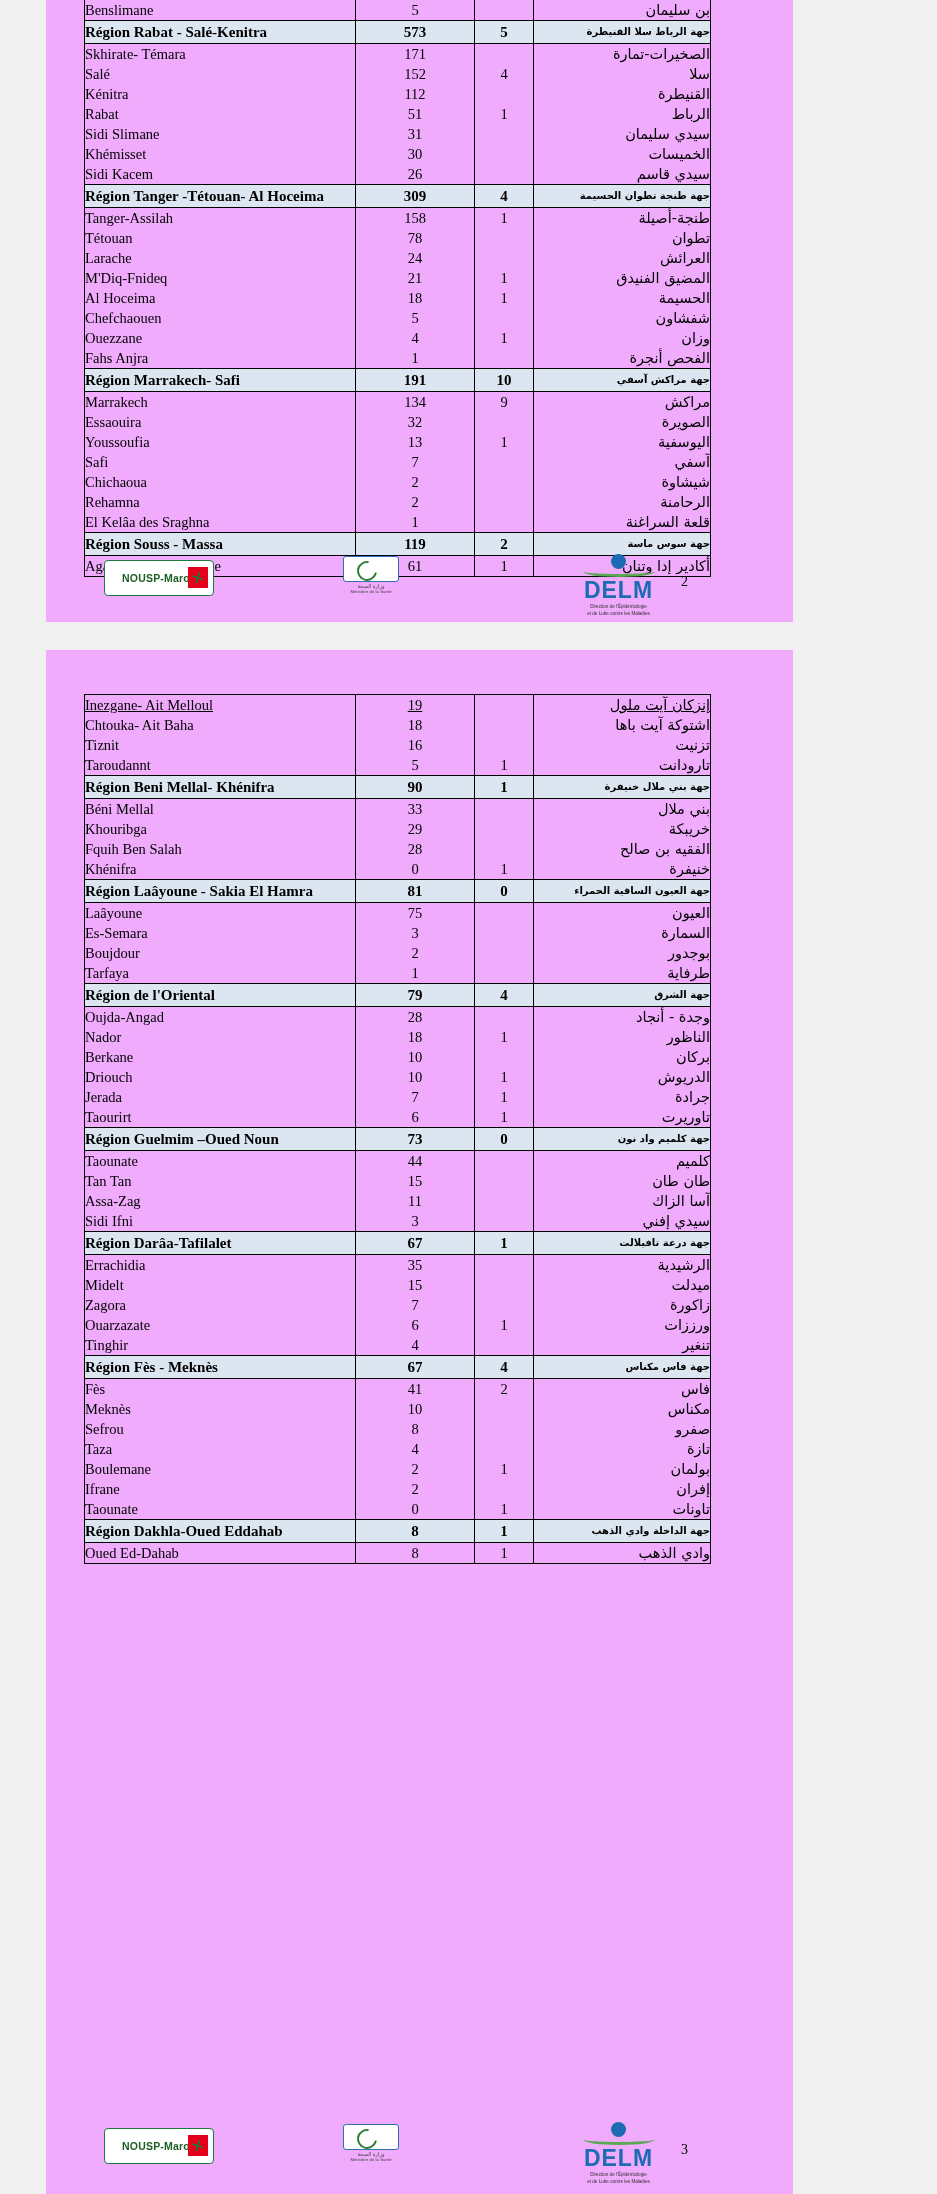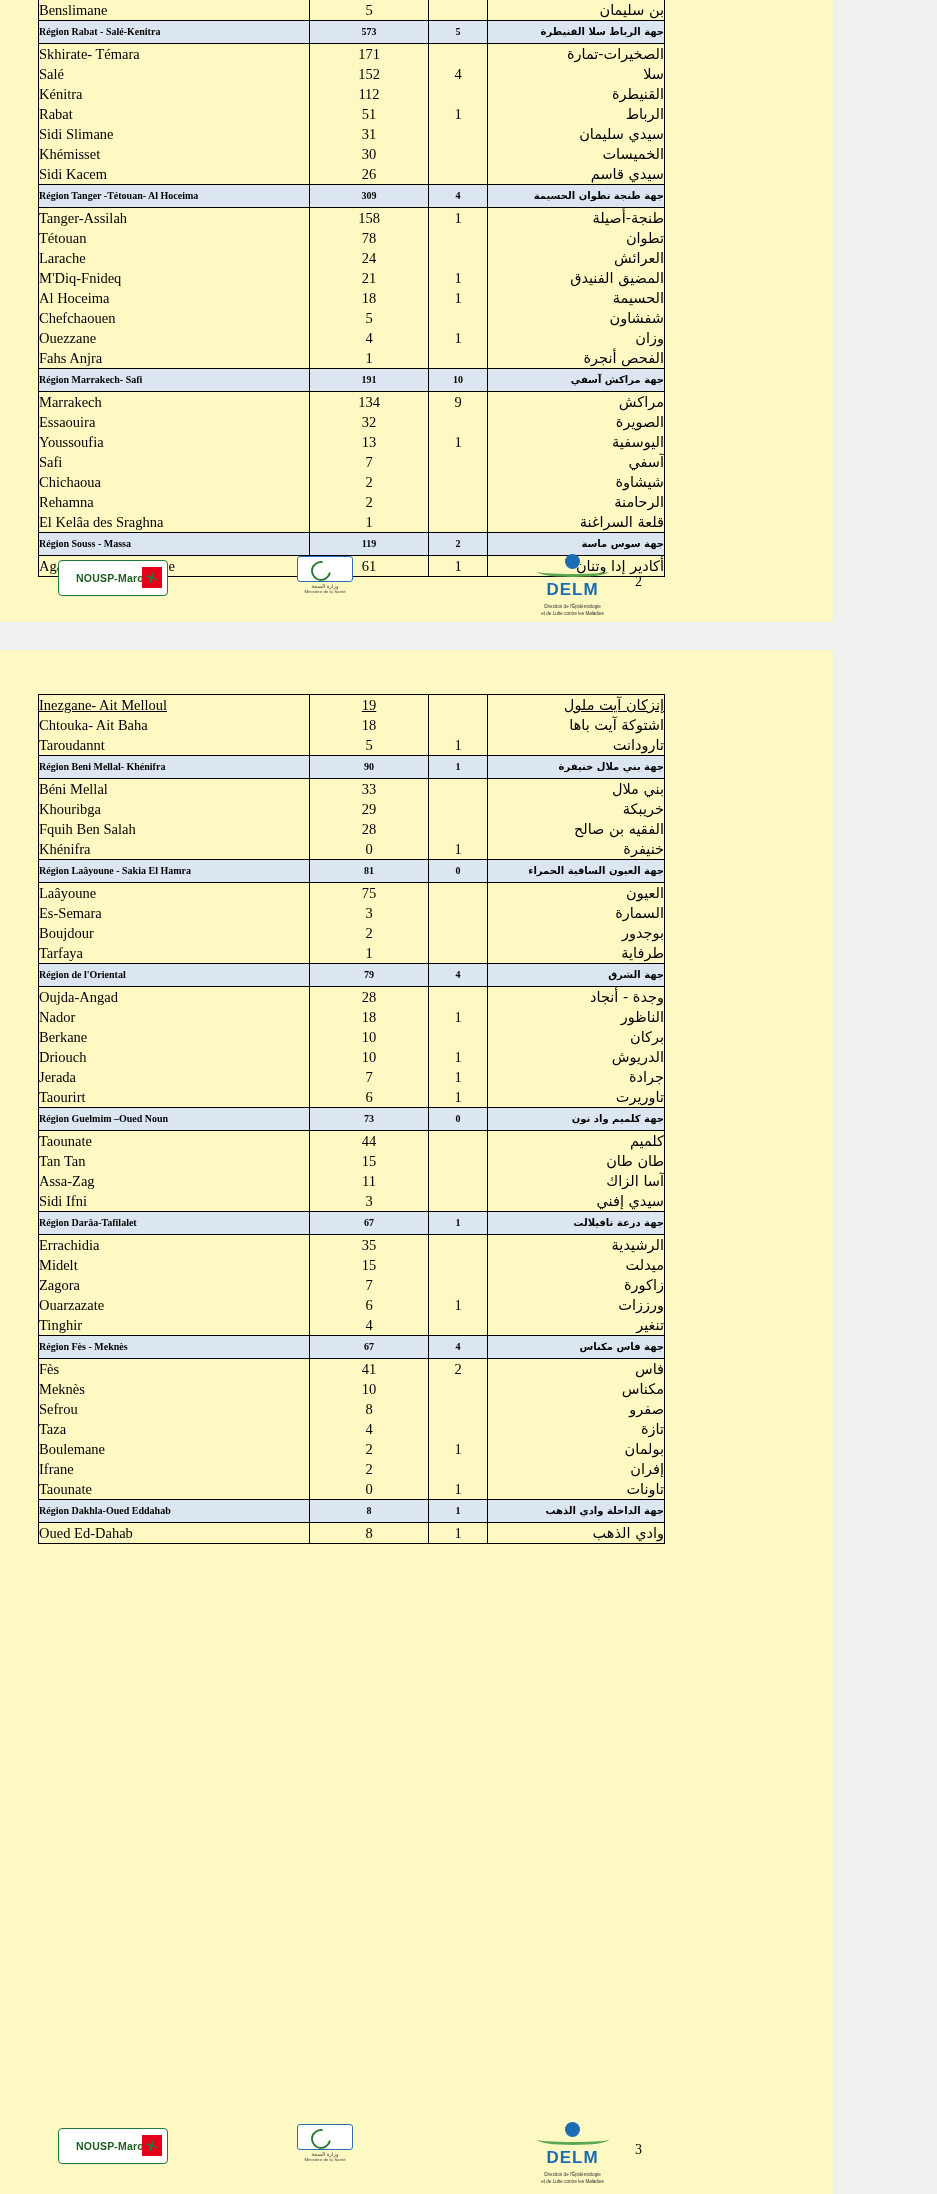--- a/index.html
+++ b/index.html
@@ -7,25 +7,26 @@
     padding: 0;
     background: #f0f0f0;
     font-family: "Liberation Serif", serif;
   }
   #root {
     width: 937px;
     margin: 0 auto;
     background: #f0f0f0;
   }
   .page {
-    background: #fef9c3;
-    width: 833px;
+    background: #f0abfc;
+    width: 747px;
     box-sizing: border-box;
     position: relative;
     overflow: hidden;
+    margin-left: 46px;
   }
   .page-1 { height: 622px; }
   .gap { height: 28px; background: #f0f0f0; }
   .page-2 { height: 1544px; }
 
   table.report {
     border-collapse: collapse;
     table-layout: fixed;
     font-family: "Liberation Serif", serif;
   }
@@ -45,21 +46,21 @@
   .c-n1  { width: 118px; text-align: center; }
   .c-n2  { width: 58px;  text-align: center; }
   .c-ar  { width: 176px; text-align: right; padding-right: 8px;
            font-family: "DejaVu Sans", sans-serif; font-size: 13px; direction: rtl; }
 
   tr.region td {
     background: #dce6f1;
     font-weight: bold;
     border-top: 1.9px solid #000;
     border-bottom: 1.9px solid #000;
-    font-size: 10px;
+    font-size: 15px;
     height: 22px;
     line-height: 22px;
   }
   tr.region td.c-ar { font-size: 10px; }
   tr.first-row td { border-top: 1.9px solid #000; text-decoration: underline; }
   tr.last-row td  { border-bottom: 1.9px solid #000; }
   tr.clip-top td  { border-top: 0; }
 
   .table-wrap { padding-left: 38px; padding-top: 0; }
 
@@ -126,21 +127,21 @@
     width: 15px; height: 15px; border-radius: 50%;
     background: #1b6cb3; margin: 0 auto 1px;
   }
   .logo-delm .arc {
     width: 72px; height: 8px; margin: -4px auto 0;
     border-bottom: 3px solid #5aa84f;
     border-radius: 0 0 60% 60%;
   }
   .logo-delm .word {
     font-family: "Liberation Sans", sans-serif;
-    font-weight: bold; font-size: 17px; color: #1b6cb3;
+    font-weight: bold; font-size: 23px; color: #1b6cb3;
     letter-spacing: 1px; line-height: 26px;
   }
   .logo-delm .sub {
     font-family: "Liberation Sans", sans-serif;
     font-size: 4.6px; color: #333; line-height: 6px; margin-top: 1px;
   }
   .page-num {
     position: absolute; left: 635px; top: 22px;
     font-family: "Liberation Serif", serif; font-size: 14px; color: #000;
   }
@@ -359,20 +360,26 @@
               <td class="c-n2"></td>
               <td class="c-ar">إنزكان آيت ملول</td>
             </tr>
             <tr class="">
               <td class="c-fr">Chtouka- Ait Baha</td>
               <td class="c-n1">18</td>
               <td class="c-n2"></td>
               <td class="c-ar">اشتوكة آيت باها</td>
             </tr>
             <tr class="">
+              <td class="c-fr">Tiznit</td>
+              <td class="c-n1">16</td>
+              <td class="c-n2"></td>
+              <td class="c-ar">تزنيت</td>
+            </tr>
+            <tr class="">
               <td class="c-fr">Taroudannt</td>
               <td class="c-n1">5</td>
               <td class="c-n2">1</td>
               <td class="c-ar">تارودانت</td>
             </tr>
             <tr class="region ">
               <td class="c-fr">Région Beni Mellal- Khénifra</td>
               <td class="c-n1">90</td>
               <td class="c-n2">1</td>
               <td class="c-ar">جهة بني ملال خنيفرة</td>

